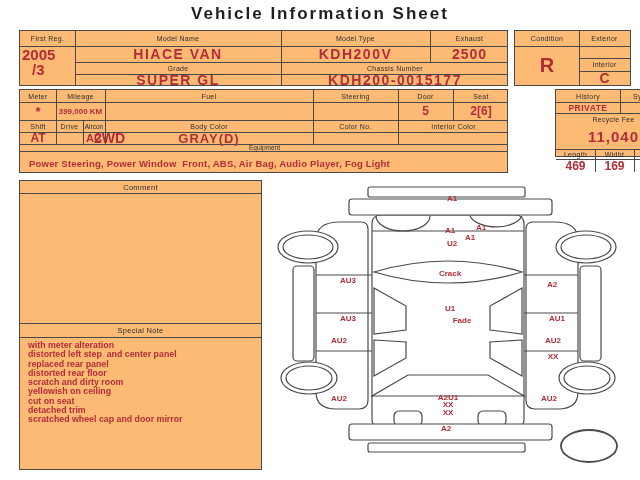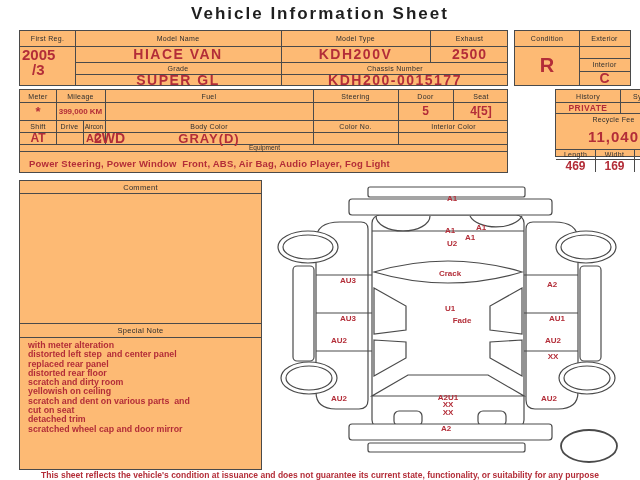--- a/index.html
+++ b/index.html
@@ -102,21 +102,21 @@
     <div class="cell hdr" style="left:0; top:0; width:36px; height:12px;">Meter</div>
     <div class="cell val" style="left:0; top:12px; width:36px; height:18px; font-size:13px;">*</div>
     <div class="cell hdr" style="left:36px; top:0; width:49px; height:12px;">Mileage</div>
     <div class="cell val" style="left:36px; top:12px; width:49px; height:18px; font-size:8px;">399,000 KM</div>
     <div class="cell hdr" style="left:85px; top:0; width:208px; height:12px;">Fuel</div>
     <div class="cell hdr" style="left:293px; top:0; width:85px; height:12px;">Steering</div>
     <div class="cell val" style="left:293px; top:12px; width:85px; height:18px; font-size:12px;"></div>
     <div class="cell hdr" style="left:378px; top:0; width:55px; height:12px;">Door</div>
     <div class="cell val" style="left:378px; top:12px; width:55px; height:18px; font-size:12px;">5</div>
     <div class="cell hdr" style="left:433px; top:0; width:56px; height:12px;">Seat</div>
-    <div class="cell val" style="left:433px; top:12px; width:56px; height:18px; font-size:12px;">4[5]</div>
+    <div class="cell val" style="left:433px; top:12px; width:56px; height:18px; font-size:12px;">2[6]</div>
 
     <div class="cell hdr" style="left:0; top:30px; width:36px; height:12px;">Shift</div>
     <div class="cell val" style="left:0; top:42px; width:36px; height:12px; font-size:12px;">AT</div>
     <div class="cell hdr" style="left:36px; top:30px; width:27px; height:12px;">Drive</div>
     <div class="cell val" style="left:36px; top:42px; width:27px; height:12px; font-size:14px;margin-left:40px;">2WD</div>
     <div class="cell hdr-sm" style="left:63px; top:30px; width:22px; height:12px; position:absolute; display:flex; align-items:center; justify-content:center;">Aircon</div>
     <div class="cell val" style="left:63px; top:42px; width:22px; height:12px; font-size:11px;">AC</div>
     <div class="cell hdr" style="left:85px; top:30px; width:208px; height:12px;">Body Color</div>
     <div class="cell val" style="left:85px; top:42px; width:208px; height:12px; font-size:13px; letter-spacing:1px;">GRAY(D)</div>
     <div class="cell hdr" style="left:293px; top:30px; width:85px; height:12px;">Color No.</div>
@@ -158,21 +158,20 @@
     <div class="hl" style="left:0; top:142px; width:241px;"></div>
     <div class="cell hdr" style="left:0; top:143px; width:241px; height:12px; font-size:7.5px;">Special Note</div>
     <div class="hl" style="left:0; top:156px; width:241px;"></div>
     <div class="notes">
         <div class="note-line">with meter alteration</div>
         <div class="note-line">distorted left step  and center panel</div>
         <div class="note-line">replaced rear panel</div>
         <div class="note-line">distorted rear floor</div>
         <div class="note-line">scratch and dirty room</div>
         <div class="note-line">yellowish on ceiling</div>
-        <div class="note-line">scratch and dent on various parts  and</div>
         <div class="note-line">cut on seat</div>
         <div class="note-line">detached trim</div>
         <div class="note-line">scratched wheel cap and door mirror</div>
       </div>
   </div>
 
   <svg class="abs" style="left:262px; top:178px;" width="372" height="292" viewBox="262 178 372 292">
     <g>
       <rect class="ln" x="293" y="266" width="21" height="95" rx="4"></rect>
       <path class="fw" d="M 316,240 Q 316,222 340,222 L 361,222 Q 368,222 368,229 L 368,400 Q 368,409 359,409 L 336,409 Q 316,409 316,392 Z"></path>
@@ -234,14 +233,13 @@
         <text x="553" y="359" class="dlabel">XX</text>
         <text x="339" y="401" class="dlabel">AU2</text>
         <text x="549" y="401" class="dlabel">AU2</text>
         <text x="448" y="400" class="dlabel">A2U1</text>
         <text x="448" y="407" class="dlabel">XX</text>
         <text x="448" y="415" class="dlabel">XX</text>
         <text x="446" y="431" class="dlabel">A2</text>
       </g>
   </svg>
 
-  <div class="disclaimer">This sheet reflects the vehicle's condition at issuance and does not guarantee its current state, functionality, or suitability for any purpose</div>
 </div>
 
 </body></html>

